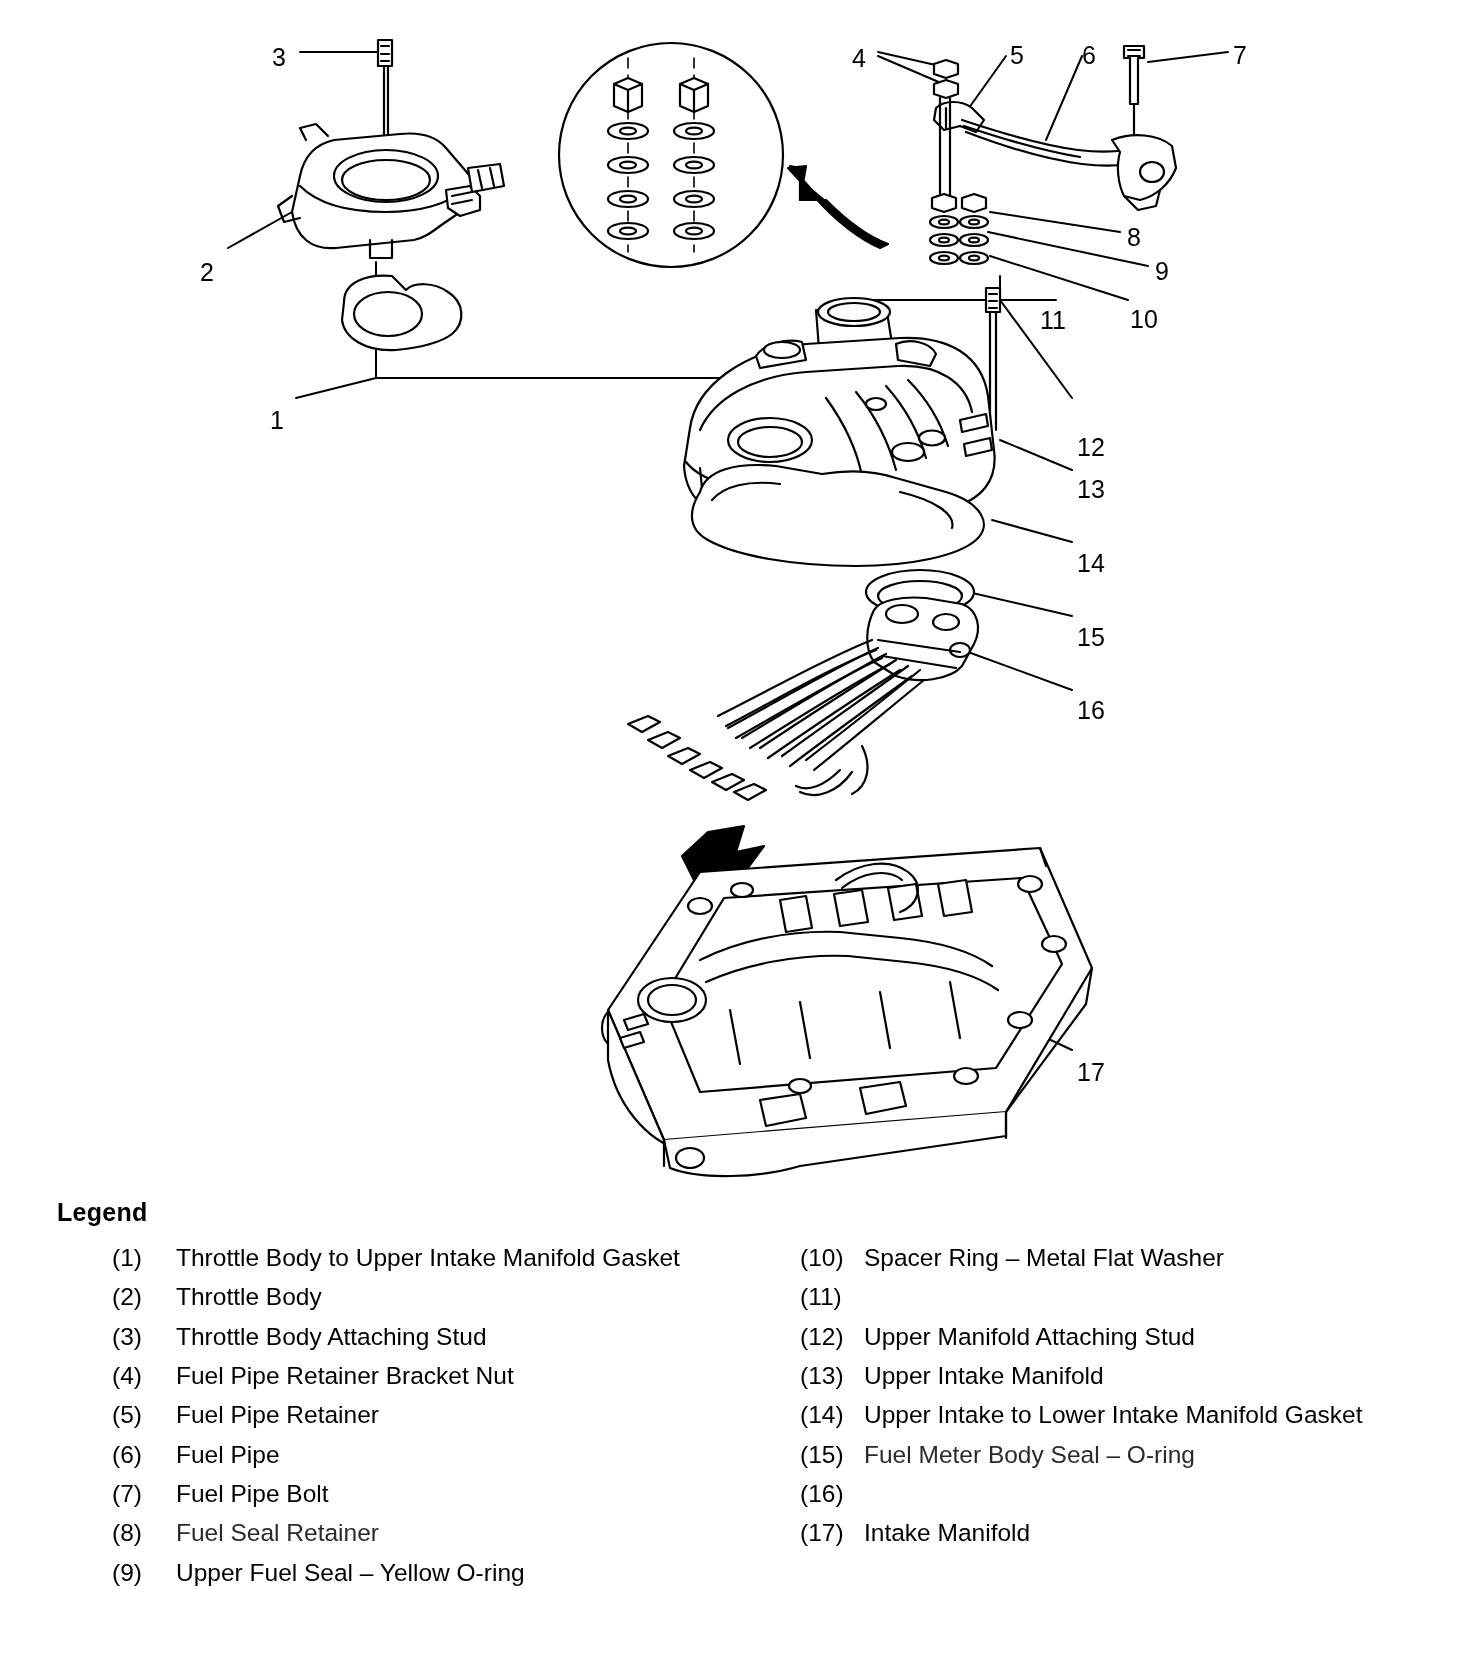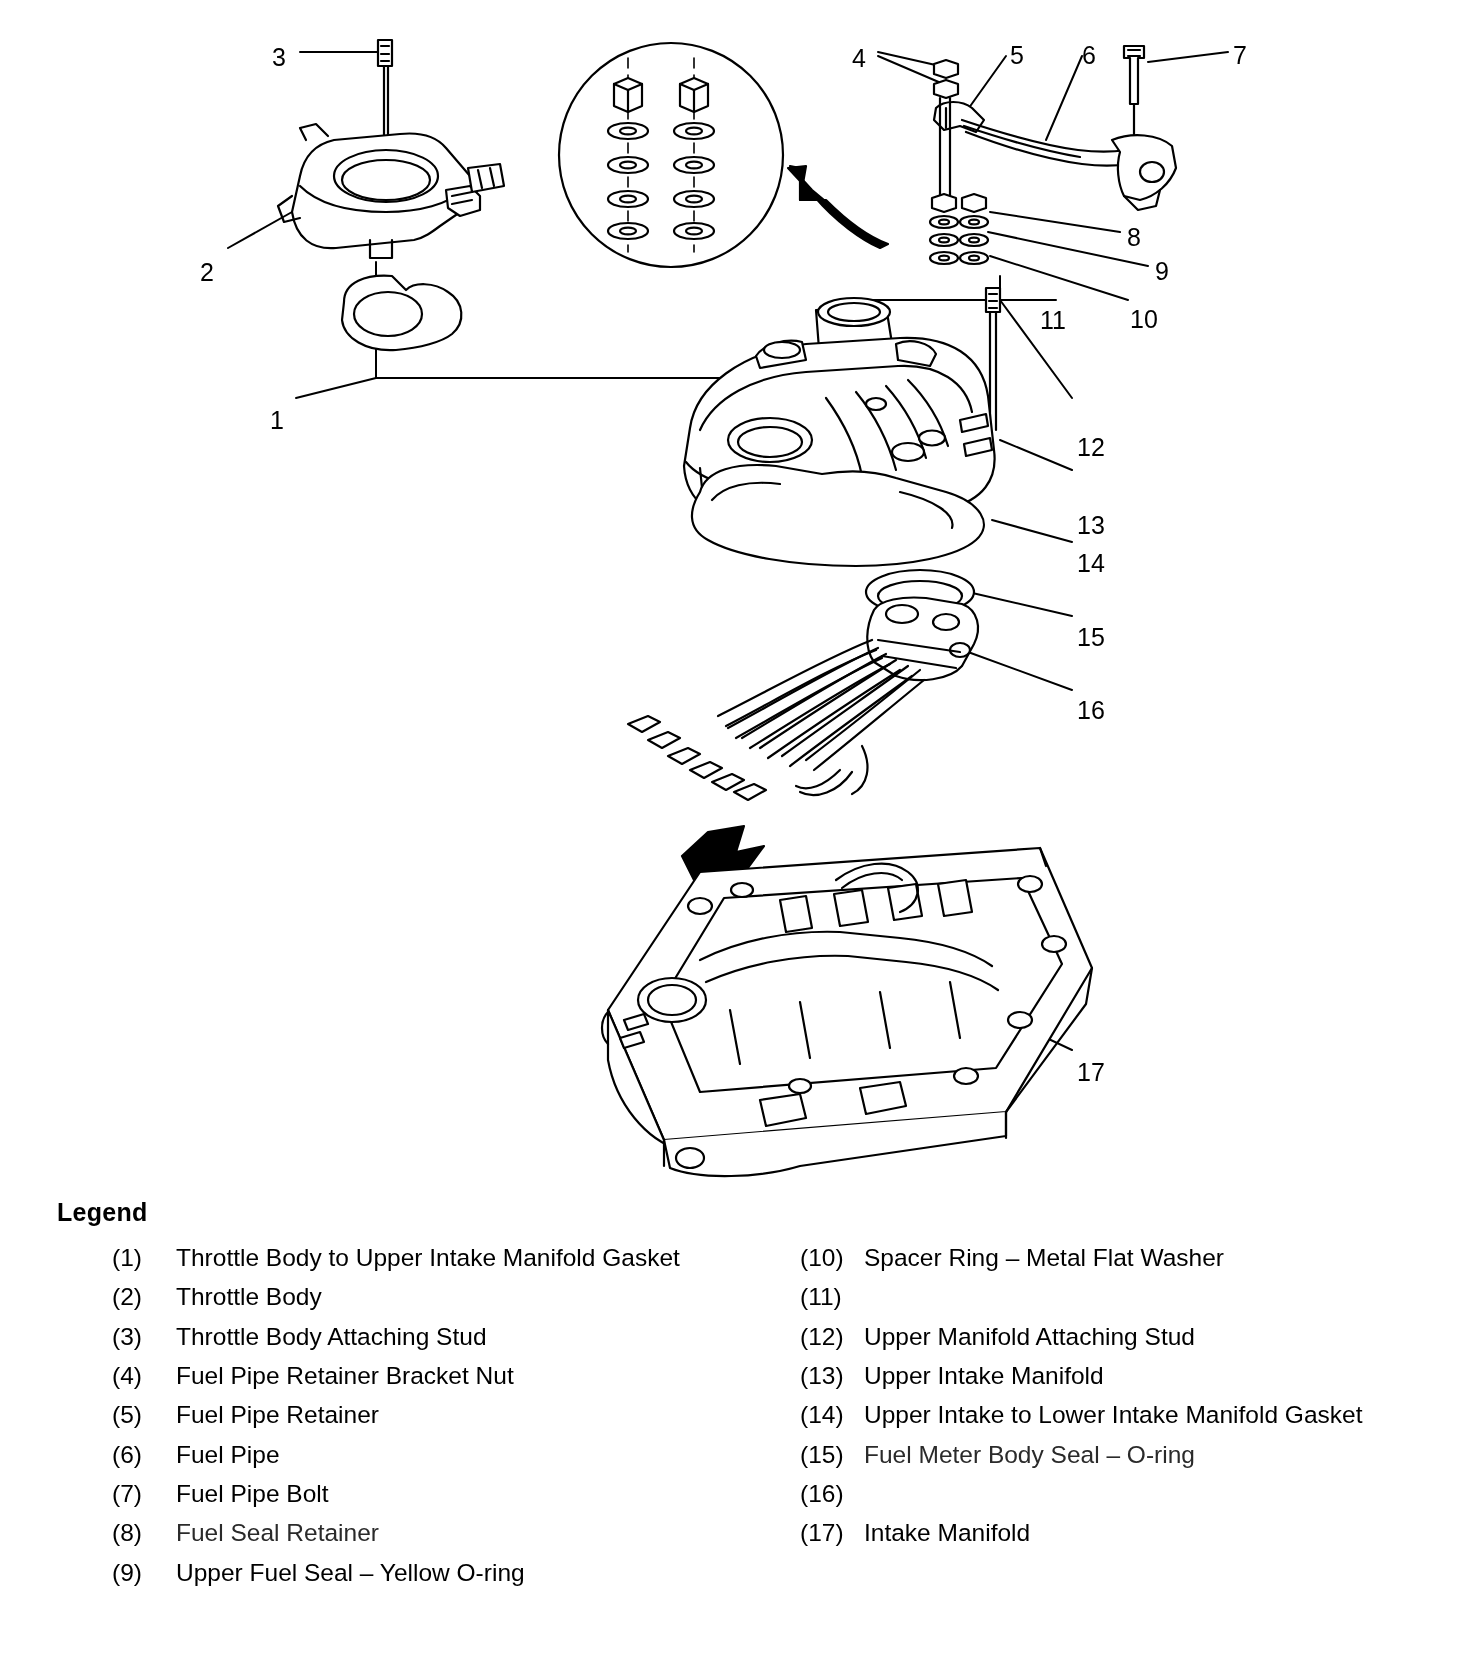--- a/index.html
+++ b/index.html
@@ -428,21 +428,21 @@
   <div class="callout-num" style="left:270px;  top:406px;">1</div>
   <div class="callout-num" style="left:852px;  top:44px;">4</div>
   <div class="callout-num" style="left:1010px; top:41px;">5</div>
   <div class="callout-num" style="left:1082px; top:41px;">6</div>
   <div class="callout-num" style="left:1233px; top:41px;">7</div>
   <div class="callout-num" style="left:1127px; top:223px;">8</div>
   <div class="callout-num" style="left:1155px; top:257px;">9</div>
   <div class="callout-num" style="left:1130px; top:305px;">10</div>
   <div class="callout-num" style="left:1040px; top:306px;">11</div>
   <div class="callout-num" style="left:1077px; top:405px;margin-top:28px;">12</div>
-  <div class="callout-num" style="left:1077px; top:475px;margin-top:36px;">13</div>
+  <div class="callout-num" style="left:1077px; top:475px;">13</div>
   <div class="callout-num" style="left:1077px; top:549px;">14</div>
   <div class="callout-num" style="left:1077px; top:623px;">15</div>
   <div class="callout-num" style="left:1077px; top:696px;text-align:right;">16</div>
   <div class="callout-num" style="left:1077px; top:1058px;">17</div>
 </div>
 
 <div id="legend-block">
   <div id="legend-title">Legend</div>
 
   <div class="legend-col" id="legend-col-left">

